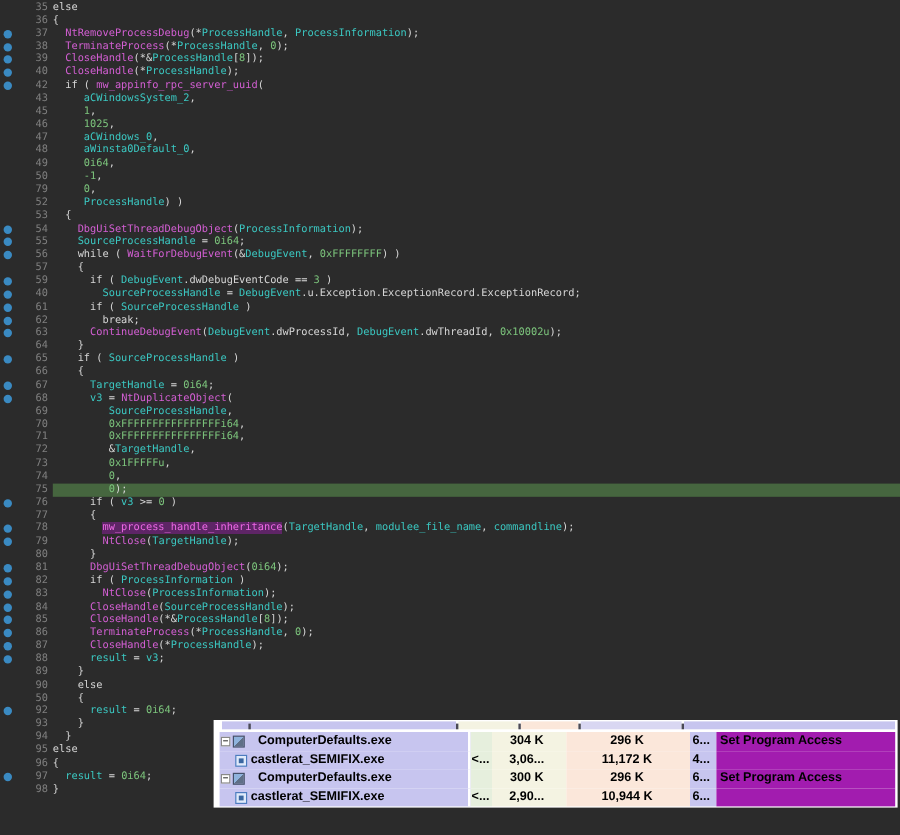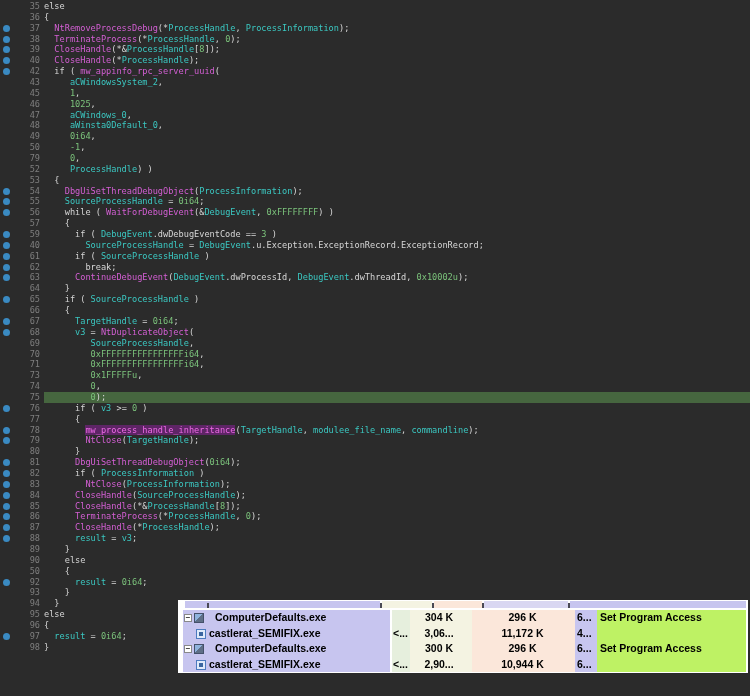--- a/index.html
+++ b/index.html
@@ -26,21 +26,21 @@
   .clipseg{position:absolute;top:0;height:7px;}
   .clipmark{position:absolute;top:2px;width:2px;height:5px;background:#4a4a55;}
   #prows{position:absolute;left:5px;top:10px;right:2px;bottom:2px;}
   .prow{display:flex;height:15.5px;line-height:15.5px;font-size:10.5px;font-weight:bold;color:#000;}
   .cell{overflow:hidden;white-space:nowrap;box-sizing:border-box;}
   .c-name{flex:0 0 209px;background:#c7c5ef;border-right:2px solid #fff;position:relative;}
   .c-cpu {flex:0 0 18px;background:#e6efdd;padding-left:1px;}
   .c-priv{flex:0 0 62px;background:#f4f3e2;text-align:center;padding-right:4px;}
   .c-ws  {flex:0 0 103px;background:#fbe7da;text-align:center;padding-right:2px;}
   .c-pid {flex:0 0 22px;background:#c7c5ef;padding-left:2px;}
-  .c-desc{flex:1;background:#bef264;padding-left:3px;}
+  .c-desc{flex:1;background:#a21caf;padding-left:3px;}
   .exp{position:absolute;left:1px;top:4px;width:8px;height:8px;background:#fff;
        border:1px solid #898989;box-sizing:border-box;line-height:5px;font-size:8px;
        text-align:center;color:#333;}
   .pico{position:absolute;top:3px;width:10px;height:10px;box-sizing:border-box;}
   .pico.app-icon{left:11px;background:linear-gradient(135deg,#8fb3dd 0 50%,#5f6f87 50% 100%);
        border:1px solid #44506a;}
   .pico.window-icon{left:13px;background:#dfeafa;border:1px solid #4d7bbf;}
   .pico.window-icon::after{content:"";position:absolute;left:2px;top:2px;width:4px;height:4px;
        background:#3a66a0;}
   .pname{position:absolute;top:0;}
@@ -78,20 +78,21 @@
     <div class="line"><span class="gut"><span class="bpdot"></span></span><span class="num">62</span><span class="codetext">        <span class="c-p">break;</span></span></div>
     <div class="line"><span class="gut"><span class="bpdot"></span></span><span class="num">63</span><span class="codetext">      <span class="c-f">ContinueDebugEvent</span><span class="c-p">(</span><span class="c-v">DebugEvent</span><span class="c-p">.dwProcessId, </span><span class="c-v">DebugEvent</span><span class="c-p">.dwThreadId, </span><span class="c-n">0x10002u</span><span class="c-p">);</span></span></div>
     <div class="line"><span class="gut"></span><span class="num">64</span><span class="codetext">    <span class="c-p">}</span></span></div>
     <div class="line"><span class="gut"><span class="bpdot"></span></span><span class="num">65</span><span class="codetext">    <span class="c-p">if ( </span><span class="c-v">SourceProcessHandle</span><span class="c-p"> )</span></span></div>
     <div class="line"><span class="gut"></span><span class="num">66</span><span class="codetext">    <span class="c-p">{</span></span></div>
     <div class="line"><span class="gut"><span class="bpdot"></span></span><span class="num">67</span><span class="codetext">      <span class="c-v">TargetHandle</span><span class="c-p"> = </span><span class="c-n">0i64</span><span class="c-p">;</span></span></div>
     <div class="line"><span class="gut"><span class="bpdot"></span></span><span class="num">68</span><span class="codetext">      <span class="c-v">v3</span><span class="c-p"> = </span><span class="c-f">NtDuplicateObject</span><span class="c-p">(</span></span></div>
     <div class="line"><span class="gut"></span><span class="num">69</span><span class="codetext">         <span class="c-v">SourceProcessHandle</span><span class="c-p">,</span></span></div>
     <div class="line"><span class="gut"></span><span class="num">70</span><span class="codetext">         <span class="c-n">0xFFFFFFFFFFFFFFFFi64</span><span class="c-p">,</span></span></div>
     <div class="line"><span class="gut"></span><span class="num">71</span><span class="codetext">         <span class="c-n">0xFFFFFFFFFFFFFFFFi64</span><span class="c-p">,</span></span></div>
+    <div class="line"><span class="gut"></span><span class="num">72</span><span class="codetext">         <span class="c-p">&amp;</span><span class="c-v">TargetHandle</span><span class="c-p">,</span></span></div>
     <div class="line"><span class="gut"></span><span class="num">73</span><span class="codetext">         <span class="c-n">0x1FFFFFu</span><span class="c-p">,</span></span></div>
     <div class="line"><span class="gut"></span><span class="num">74</span><span class="codetext">         <span class="c-n">0</span><span class="c-p">,</span></span></div>
     <div class="line cur"><span class="gut"></span><span class="num">75</span><span class="codetext">         <span class="c-n">0</span><span class="c-p">);</span></span></div>
     <div class="line"><span class="gut"><span class="bpdot"></span></span><span class="num">76</span><span class="codetext">      <span class="c-p">if ( </span><span class="c-v">v3</span><span class="c-p"> &gt;= </span><span class="c-n">0</span><span class="c-p"> )</span></span></div>
     <div class="line"><span class="gut"></span><span class="num">77</span><span class="codetext">      <span class="c-p">{</span></span></div>
     <div class="line"><span class="gut"><span class="bpdot"></span></span><span class="num">78</span><span class="codetext">        <span class="c-h">mw_process_handle_inheritance</span><span class="c-p">(</span><span class="c-v">TargetHandle</span><span class="c-p">, </span><span class="c-v">modulee_file_name</span><span class="c-p">, </span><span class="c-v">commandline</span><span class="c-p">);</span></span></div>
     <div class="line"><span class="gut"><span class="bpdot"></span></span><span class="num">79</span><span class="codetext">        <span class="c-f">NtClose</span><span class="c-p">(</span><span class="c-v">TargetHandle</span><span class="c-p">);</span></span></div>
     <div class="line"><span class="gut"></span><span class="num">80</span><span class="codetext">      <span class="c-p">}</span></span></div>
     <div class="line"><span class="gut"><span class="bpdot"></span></span><span class="num">81</span><span class="codetext">      <span class="c-f">DbgUiSetThreadDebugObject</span><span class="c-p">(</span><span class="c-n">0i64</span><span class="c-p">);</span></span></div>
     <div class="line"><span class="gut"><span class="bpdot"></span></span><span class="num">82</span><span class="codetext">      <span class="c-p">if ( </span><span class="c-v">ProcessInformation</span><span class="c-p"> )</span></span></div>

